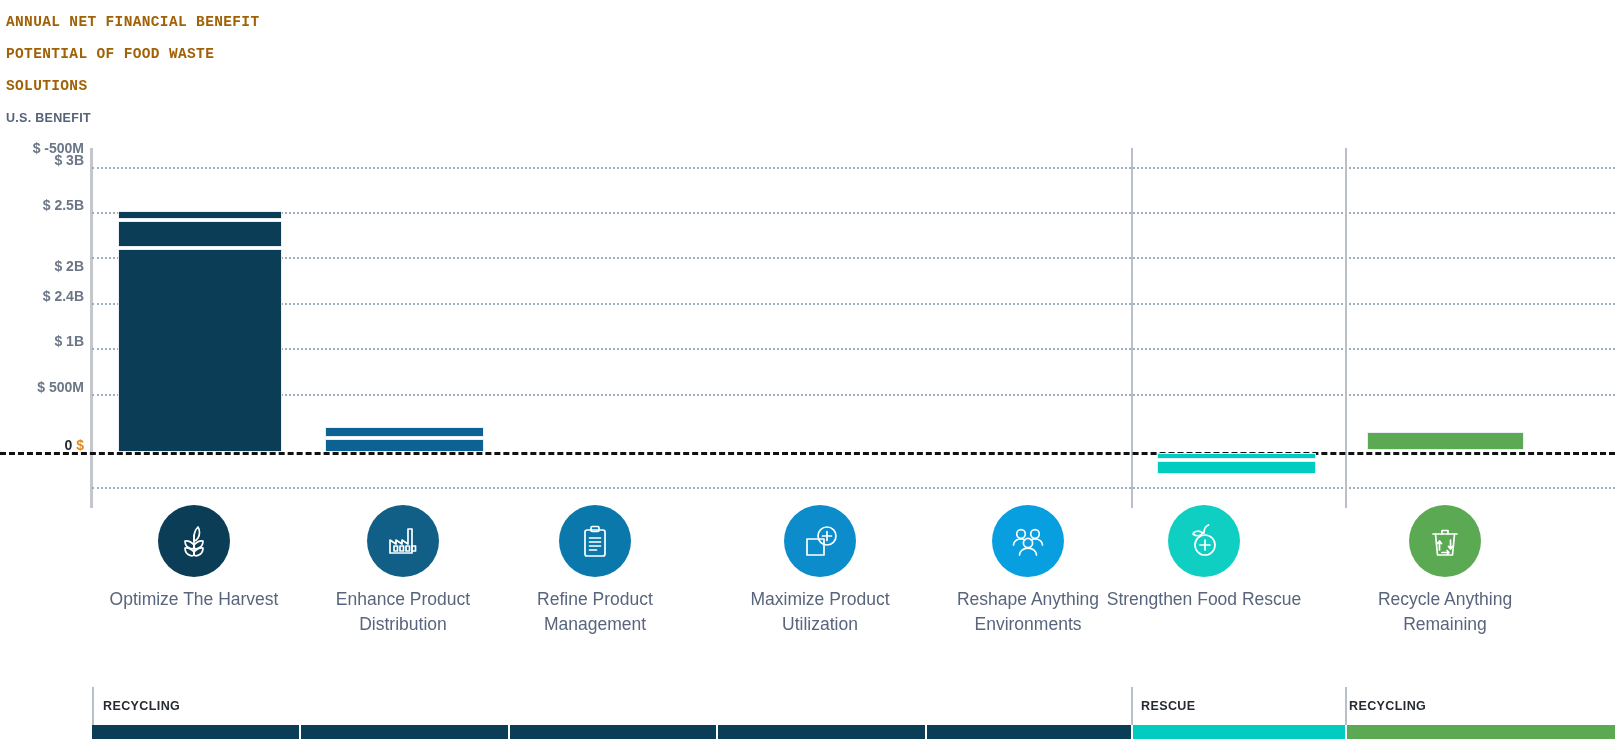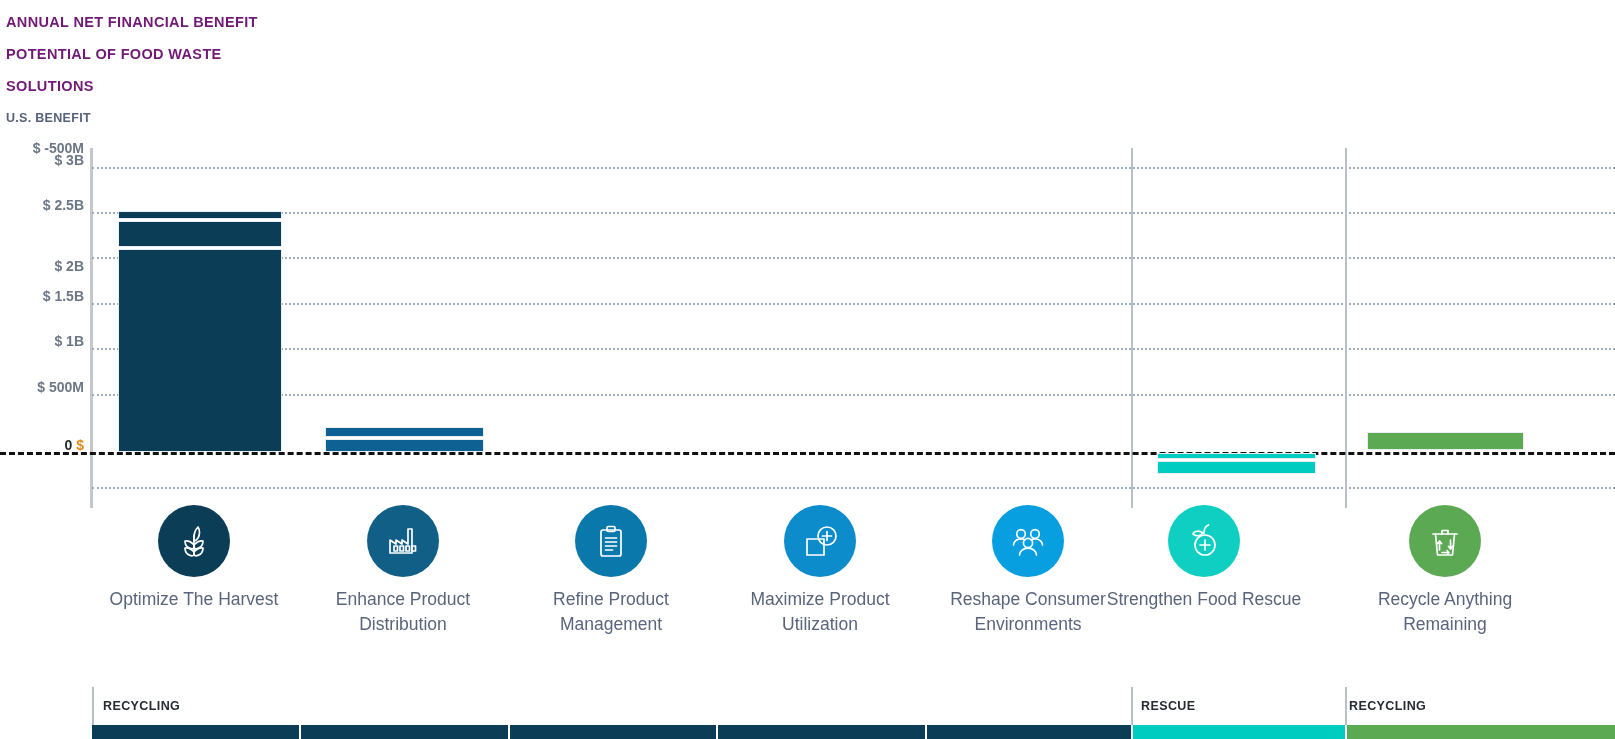--- a/index.html
+++ b/index.html
@@ -20,23 +20,24 @@
   #title-block {
     position: absolute;
     left: 6px;
     top: 6px;
     width: 420px;
   }
   .title-line {
     font-size: 14.5px;
     font-weight: bold;
     letter-spacing: 0.35px;
-    color: #701a75;
+    color: #a16207;
     line-height: 32px;
     white-space: nowrap;
+    font-family: Liberation Mono, monospace;
   }
   #subtitle {
     font-size: 12.5px;
     font-weight: bold;
     letter-spacing: 0.3px;
     color: #56627a;
     line-height: 28px;
     margin-top: 2px;
   }
 
@@ -182,21 +183,21 @@
   <div class="title-line">POTENTIAL OF FOOD WASTE</div>
   <div class="title-line">SOLUTIONS</div>
   <div id="subtitle">U.S. BENEFIT</div>
 </div>
 
 <div id="plot">
   <div id="axis-labels">
       <div class="y-tick" style="top: 12px;">$ 3B</div>
       <div class="y-tick" style="top: 57px;">$ 2.5B</div>
       <div class="y-tick" style="top: 102px; margin-top: 16px;">$ 2B</div>
-      <div class="y-tick" style="top: 148px;">$ 1.5B</div>
+      <div class="y-tick" style="top: 148px;">$ 2.4B</div>
       <div class="y-tick" style="top: 193px;">$ 1B</div>
       <div class="y-tick" style="top: 239px;">$ 500M</div>
       <div class="y-tick zero" style="top: 297px;"><span>0 </span><span class="dollar">$</span></div>
       <div class="y-tick">$ -500M</div>
     </div>
   <div id="yaxis-spine"></div>
   <div id="grid">
       <div class="gridline" style="top: 19px;"></div>
       <div class="gridline" style="top: 64px;"></div>
       <div class="gridline" style="top: 109px;"></div>
@@ -245,21 +246,21 @@
         <svg width="40" height="40" viewBox="0 0 40 40" fill="none" stroke="#ffffff" stroke-width="1.7" stroke-linecap="round" stroke-linejoin="round">
           <path d="M7 32V19l6 4v-4l6 4v-4l6 4V8h4v24z"></path>
           <rect x="11" y="25" width="3.5" height="5"></rect>
           <rect x="17" y="25" width="3.5" height="5"></rect>
           <rect x="23" y="25" width="3.5" height="5"></rect>
           <rect x="29" y="25" width="3.5" height="5"></rect>
         </svg>
       </div>
       <div class="cat-label">Enhance Product Distribution</div>
     </div>
-    <div class="cat" style="left: 507px; width: 208px;">
+    <div class="cat" style="left: 491px; width: 208px;">
       <div class="cat-icon" style="background: rgb(11, 120, 171);">
         <svg width="40" height="40" viewBox="0 0 40 40" fill="none" stroke="#ffffff" stroke-width="1.7" stroke-linecap="round" stroke-linejoin="round">
           <rect x="10" y="9" width="20" height="26" rx="2"></rect>
           <rect x="16" y="5.5" width="8" height="5" rx="1.2"></rect>
           <path d="M14.5 17h11M14.5 21h11M14.5 25h11M14.5 29h7"></path>
         </svg>
       </div>
       <div class="cat-label">Refine Product Management</div>
     </div>
     <div class="cat" style="left: 716px; width: 208px;">
@@ -276,21 +277,21 @@
       <div class="cat-icon" style="background: rgb(8, 159, 224);">
         <svg width="40" height="40" viewBox="0 0 40 40" fill="none" stroke="#ffffff" stroke-width="1.7" stroke-linecap="round" stroke-linejoin="round">
           <circle cx="13" cy="13" r="4.3"></circle>
           <circle cx="27" cy="13" r="4.3"></circle>
           <circle cx="20" cy="22" r="4.6"></circle>
           <path d="M5.5 24c0-3.6 3.4-6 7.5-6 1.5 0 2.9.3 4 .9"></path>
           <path d="M34.5 24c0-3.6-3.4-6-7.5-6-1.5 0-2.9.3-4 .9"></path>
           <path d="M11.5 34c0-4 3.8-6.8 8.5-6.8S28.5 30 28.5 34"></path>
         </svg>
       </div>
-      <div class="cat-label">Reshape Consumer Environments</div>
+      <div class="cat-label">Reshape Anything Environments</div>
     </div>
     <div class="cat" style="left: 1100px; width: 208px;">
       <div class="cat-icon" style="background: rgb(15, 207, 194);">
         <svg width="40" height="40" viewBox="0 0 40 40" fill="none" stroke="#ffffff" stroke-width="1.7" stroke-linecap="round" stroke-linejoin="round">
           <path d="M19 12c-4-3-9-2-10 1 3 2.5 7.5 2.5 10-1z"></path>
           <path d="M20 12c0-4 2-7 4.5-8"></path>
           <circle cx="21" cy="24" r="10"></circle>
           <path d="M21 19v10M16 24h10"></path>
         </svg>
       </div>

